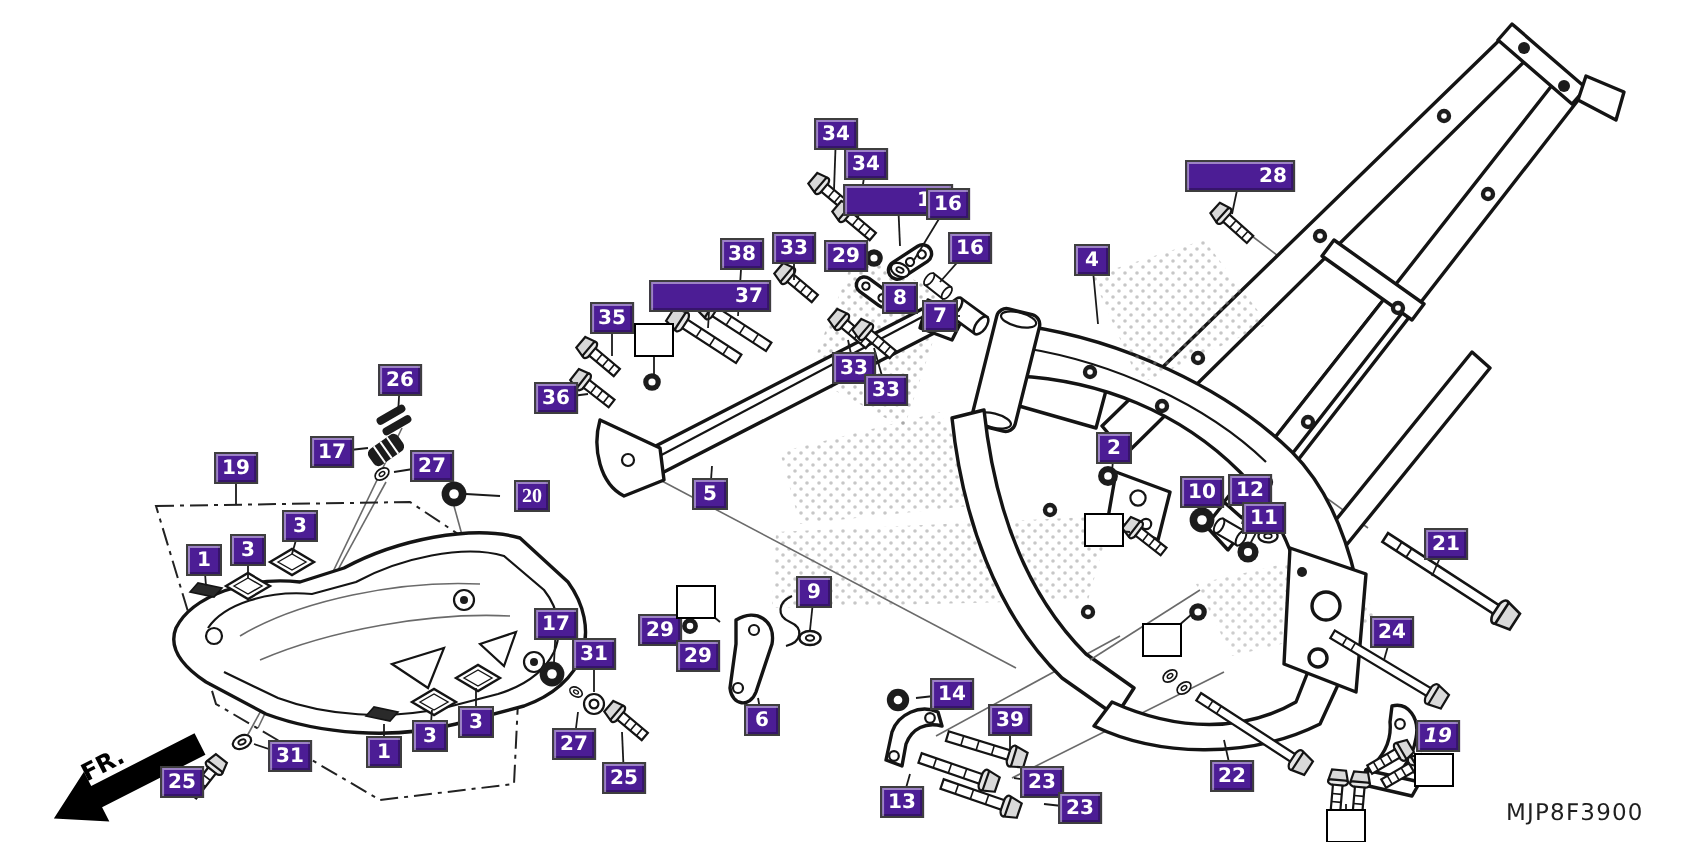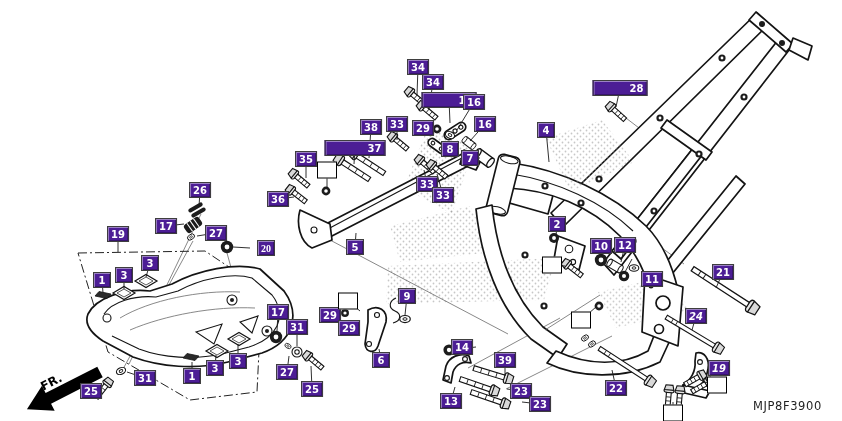--- a/index.html
+++ b/index.html
@@ -358,38 +358,38 @@
       <div class="part-label" style="left: 216px; top: 233px;">27</div>
       <div class="part-label" style="left: 266px; top: 248px; font-family: Liberation Serif, serif;">20</div>
       <div class="part-label" style="left: 118px; top: 234px;">19</div>
       <div class="part-label" style="left: 150px; top: 263px;">3</div>
       <div class="part-label" style="left: 124px; top: 275px;">3</div>
       <div class="part-label" style="left: 102px; top: 280px;">1</div>
       <div class="part-label" style="left: 355px; top: 247px;">5</div>
       <div class="part-label" style="left: 557px; top: 224px;">2</div>
       <div class="part-label" style="left: 601px; top: 246px;">10</div>
       <div class="part-label" style="left: 625px; top: 245px;">12</div>
-      <div class="part-label" style="left: 652px; top: 259px; margin-top: 20px;">11</div>
+      <div class="part-label" style="left: 632px; top: 259px;">11</div>
       <div class="part-label" style="left: 407px; top: 296px;">9</div>
       <div class="part-label" style="left: 278px; top: 312px;">17</div>
       <div class="part-label" style="left: 297px; top: 327px;">31</div>
       <div class="part-label" style="left: 330px; top: 315px;">29</div>
       <div class="part-label" style="left: 349px; top: 328px;">29</div>
       <div class="part-label" style="left: 381px; top: 360px;">6</div>
       <div class="part-label" style="left: 287px; top: 372px;">27</div>
       <div class="part-label" style="left: 312px; top: 389px;">25</div>
       <div class="part-label" style="left: 192px; top: 376px;">1</div>
       <div class="part-label" style="left: 215px; top: 368px;">3</div>
       <div class="part-label" style="left: 238px; top: 361px;">3</div>
       <div class="part-label" style="left: 145px; top: 378px;">31</div>
       <div class="part-label" style="left: 91px; top: 391px;">25</div>
       <div class="part-label" style="left: 723px; top: 272px;">21</div>
-      <div class="part-label" style="left: 696px; top: 316px; font-style: italic;">24</div>
+      <div class="part-label" style="left: 696px; top: 316px;">24</div>
       <div class="part-label" style="left: 719px; top: 368px; font-style: italic;">19</div>
-      <div class="part-label" style="left: 462px; top: 347px;">14</div>
+      <div class="part-label" style="left: 476px; top: 347px;">14</div>
       <div class="part-label" style="left: 505px; top: 360px;">39</div>
       <div class="part-label" style="left: 451px; top: 401px; text-align: center;">13</div>
       <div class="part-label" style="left: 521px; top: 391px;">23</div>
       <div class="part-label" style="left: 540px; top: 404px;">23</div>
       <div class="part-label" style="left: 616px; top: 388px;">22</div>
       <div class="empty-box" style="left: 327px; top: 170px;"></div>
       <div class="empty-box" style="left: 348px; top: 301px;"></div>
       <div class="empty-box" style="left: 552px; top: 265px;"></div>
       <div class="empty-box" style="left: 581px; top: 320px;"></div>
       <div class="empty-box" style="left: 717px; top: 385px;"></div>

